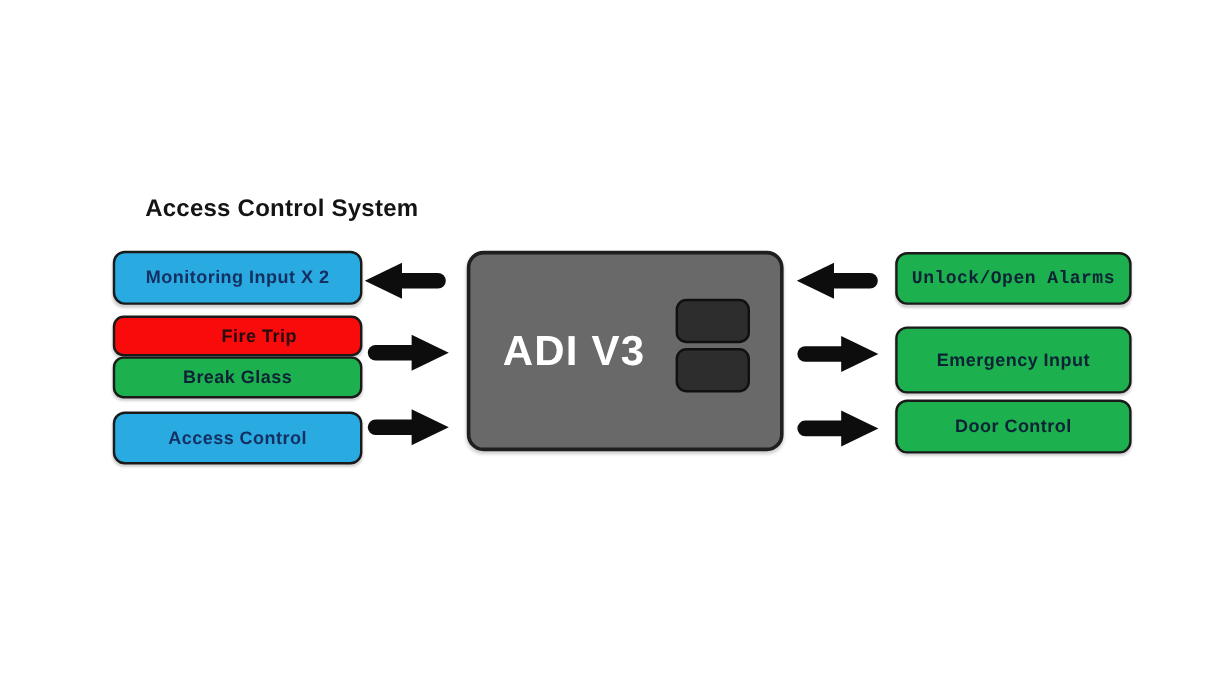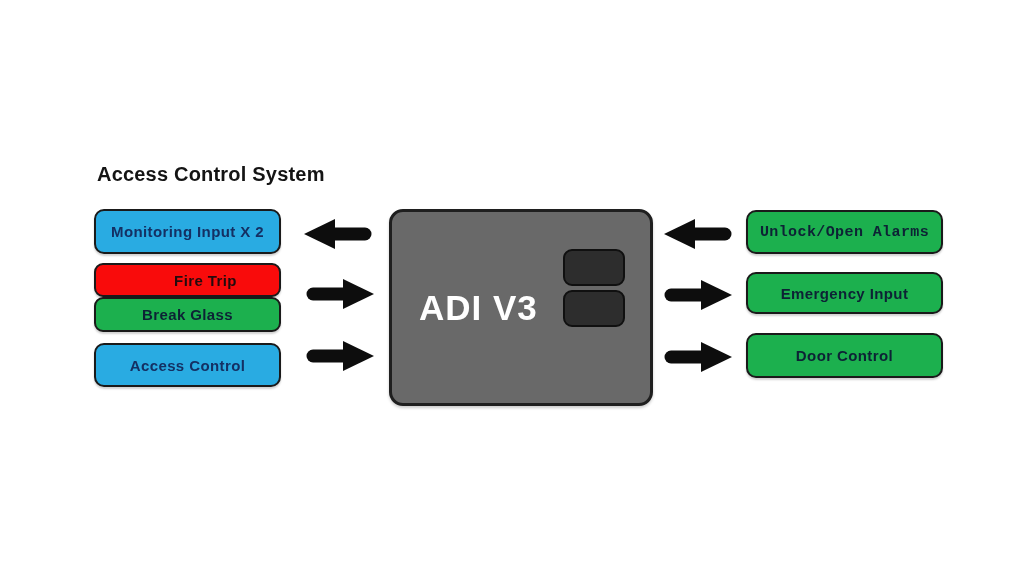--- a/index.html
+++ b/index.html
@@ -7,49 +7,49 @@
     width:1024px;height:576px;
     background:#ffffff;
     font-family:"Liberation Sans", sans-serif;
     overflow:hidden;
   }
   .canvas{position:relative;width:1024px;height:576px;background:#ffffff;}
 
   .col-title{
     position:absolute;
     font-size:20px;font-weight:bold;color:#141414;
-    letter-spacing:0.2px;white-space:nowrap;
+    letter-spacing:0.2px;white-space:nowrap;margin-left:24px;
   }
   .left-title{left:97px;top:163px;}
   .right-title{left:766px;top:164px;}
 
   .node{
     position:absolute;
     box-sizing:border-box;
     border:2px solid #1a1a1a;
     border-radius:10px;
     display:flex;align-items:center;justify-content:center;
     box-shadow:0 2px 2px rgba(0,0,0,0.18);
   }
   .node-label{
     font-size:15px;font-weight:bold;letter-spacing:0.4px;white-space:nowrap;
   }
-  .box-left{left:94px;width:187px;}
+  .box-left{left:94px;width:208px;}
   .lb1{top:209px;height:45px;}
   .lb2{top:263px;height:34px;border-radius:9px;padding-left:36px;}
   .lb3{top:297px;height:35px;border-radius:9px;}
   .lb4{top:343px;height:44px;}
 
   .box-right{left:746px;width:197px;}
   .rb1{top:210px;height:44px;font-family:Liberation Mono, monospace;}
-  .rb2{top:272px;height:42px;}
+  .rb2{top:272px;height:56px;}
   .rb3{top:333px;height:45px;}
 
   .adi-box{
-    position:absolute;left:389px;top:209px;width:264px;height:197px;
+    position:absolute;left:389px;top:209px;width:264px;height:167px;
     box-sizing:border-box;border:3px solid #1f1f1f;border-radius:14px;
     box-shadow:0 2px 3px rgba(0,0,0,0.2);
     padding-left:11px;
   }
   .adi-label{
     position:absolute;left:27px;top:50%;transform:translateY(-50%);
     font-size:35px;font-weight:bold;letter-spacing:1px;white-space:nowrap;
   }
   .port{
     position:absolute;left:171px;width:62px;height:37px;

